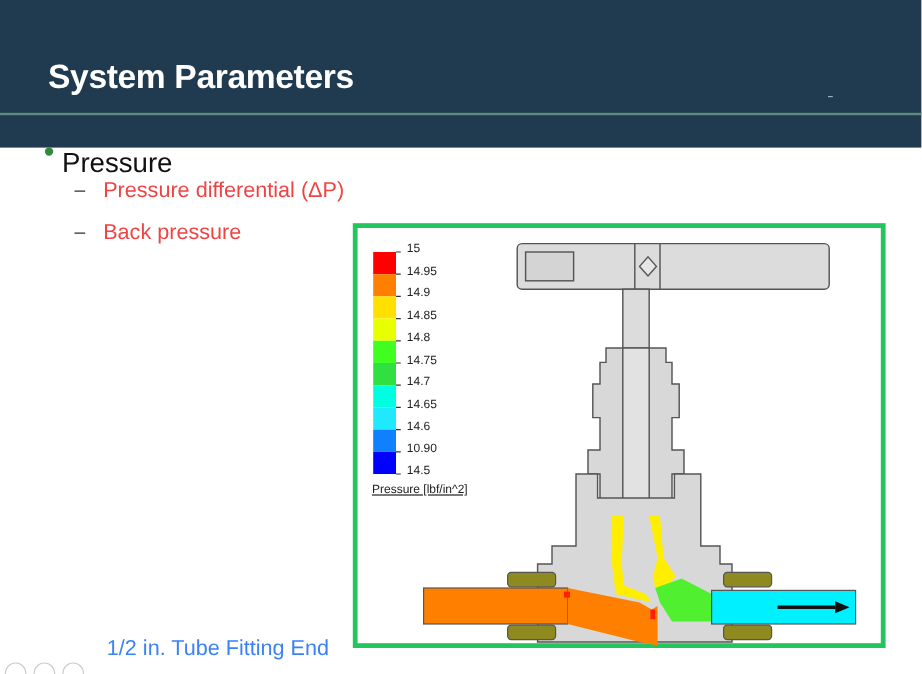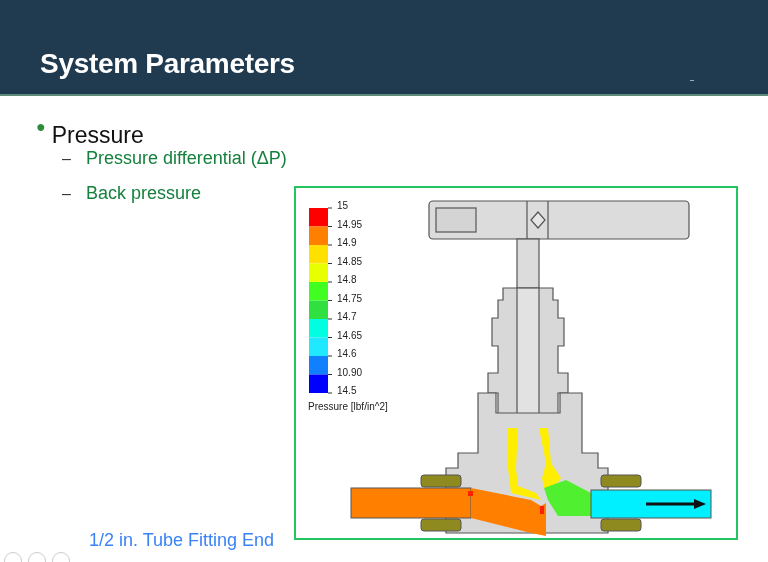--- a/index.html
+++ b/index.html
@@ -1,20 +1,20 @@
 <!DOCTYPE html>
 <html><head>
   <meta charset="utf-8">
   <style>
     * { margin: 0; padding: 0; box-sizing: border-box; }
     html, body { width: 768px; height: 562px; overflow: hidden; background: #ffffff; }
     body { position: relative; font-family: "Liberation Sans", sans-serif; }
 
     .header {
-      position: absolute; left: 0; top: 0; width: 768px; height: 95px;
+      position: absolute; left: 0; top: 0; width: 768px; height: 123px;
       background: #203a4f;
       text-align: right;
     }
     .header-line {
       position: absolute; left: 0; top: 94px; width: 768px; height: 2px; background: #5d8a7a;
     }
     .title {
       position: absolute; left: 40px; top: 48px;
       font-family: "Liberation Sans", sans-serif; font-weight: bold;
       font-size: 28px; color: #ffffff; letter-spacing: -0.3px;
@@ -22,33 +22,33 @@
     .header-mark {
       position: absolute; left: 690px; top: 80px; width: 4px; height: 1px; background: #8fb0c8;
     }
 
     .bullet-row { position: absolute; left: 36px; top: 104px; display: flex; align-items: center; }
     .bullet-dot { color: #2e8b3a; font-size: 16px; margin-right: 6px; line-height: 1; }
     .bullet-text { font-size: 23px; color: #111; margin-top: 18px; }
 
     .sub-row { position: absolute; left: 62px; display: flex; align-items: center; }
     .sub-dash { font-size: 16px; color: #333; width: 24px; }
-    .sub-text { font-size: 18px; color: #15803d; }
+    .sub-text { font-size: 18px; color: #ef4444; }
 
     .caption { position: absolute; left: 89px; top: 530px; font-size: 18px; color: #3b82f6; }
 
     .figure {
       position: absolute; left: 294px; top: 186px; width: 444px; height: 354px;
-      border: 2px solid #22c55e; background: #fff;
+      border: 4px solid #22c55e; background: #fff;
     }
     .figure svg { position: absolute; left: 0; top: 0; }
 
     .legend-labels { position: absolute; left: 41px; top: 12px; }
     .legend-label { position: absolute; left: 0; font-size: 10px; color: #222; white-space: nowrap; }
-    .legend-title { position: absolute; left: 12px; top: 213px; font-size: 10px; color: #222; white-space: nowrap; }
+    .legend-title { position: absolute; left: 12px; top: 213px; font-size: 10px; color: #222; white-space: nowrap; text-decoration: underline; }
 
     .nav-circles { position: absolute; left: 4px; top: 552px; display: flex; gap: 6px; }
     .nav-circle { width: 18px; height: 18px; border: 1px solid #ccc; border-radius: 50%; background: #fff; }
   </style>
 </head>
 <body>
 
 <div class="header">
   <div class="title">System Parameters</div>
   <div class="header-mark"></div>

